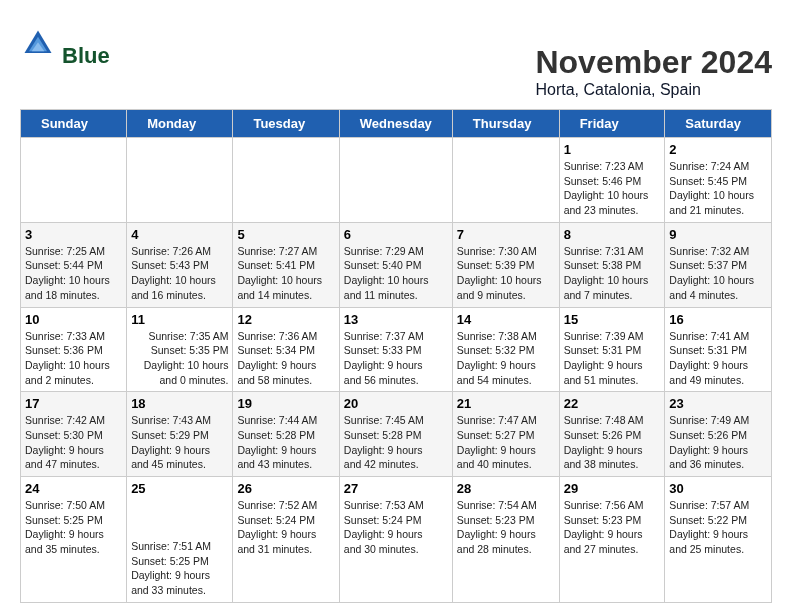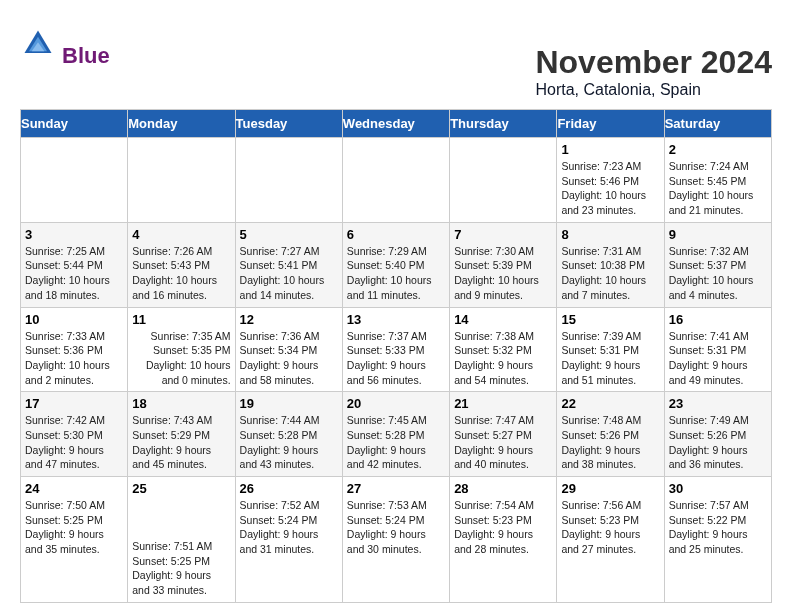--- a/index.html
+++ b/index.html
@@ -20,21 +20,21 @@
       display: flex;
       align-items: center;
       gap: 6px;
     }
     .logo-text {
       font-size: 22px;
       font-weight: bold;
       line-height: 1.1;
     }
     .logo-general { color: #333; }
-    .logo-blue { color: #701a75; }
+    .logo-blue { color: #14532d; }
     .logo-icon {
       width: 36px;
       height: 36px;
     }
     .title-block { text-align: left; margin-top: 24px; }
     .month-title {
       font-size: 32px;
       font-weight: bold;
       color: #333;
     }
@@ -45,21 +45,21 @@
     table {
       width: 100%;
       border-collapse: collapse;
       font-size: 11px;
     }
     thead tr {
       background: #2060b0;
       color: #fff;
     }
     thead th {
-      padding: 6px 0;
+      padding: 6px 20px;
       text-align: left;
       font-size: 13px;
       font-weight: bold;
       border: 1px solid #ccc;
     }
     tbody tr {
       vertical-align: top;
     }
     tbody td {
       border: 1px solid #ccc;
@@ -173,21 +173,21 @@
         <td>
           <div class="day-num">7</div>
           <div class="day-info" style="white-space: pre-line;">Sunrise: 7:30 AM
 Sunset: 5:39 PM
 Daylight: 10 hours
 and 9 minutes.</div>
         </td>
         <td>
           <div class="day-num">8</div>
           <div class="day-info" style="white-space: pre-line;">Sunrise: 7:31 AM
-Sunset: 10:38 PM
+Sunset: 5:38 PM
 Daylight: 10 hours
 and 7 minutes.</div>
         </td>
         <td>
           <div class="day-num">9</div>
           <div class="day-info" style="white-space: pre-line;">Sunrise: 7:32 AM
 Sunset: 5:37 PM
 Daylight: 10 hours
 and 4 minutes.</div>
         </td>

